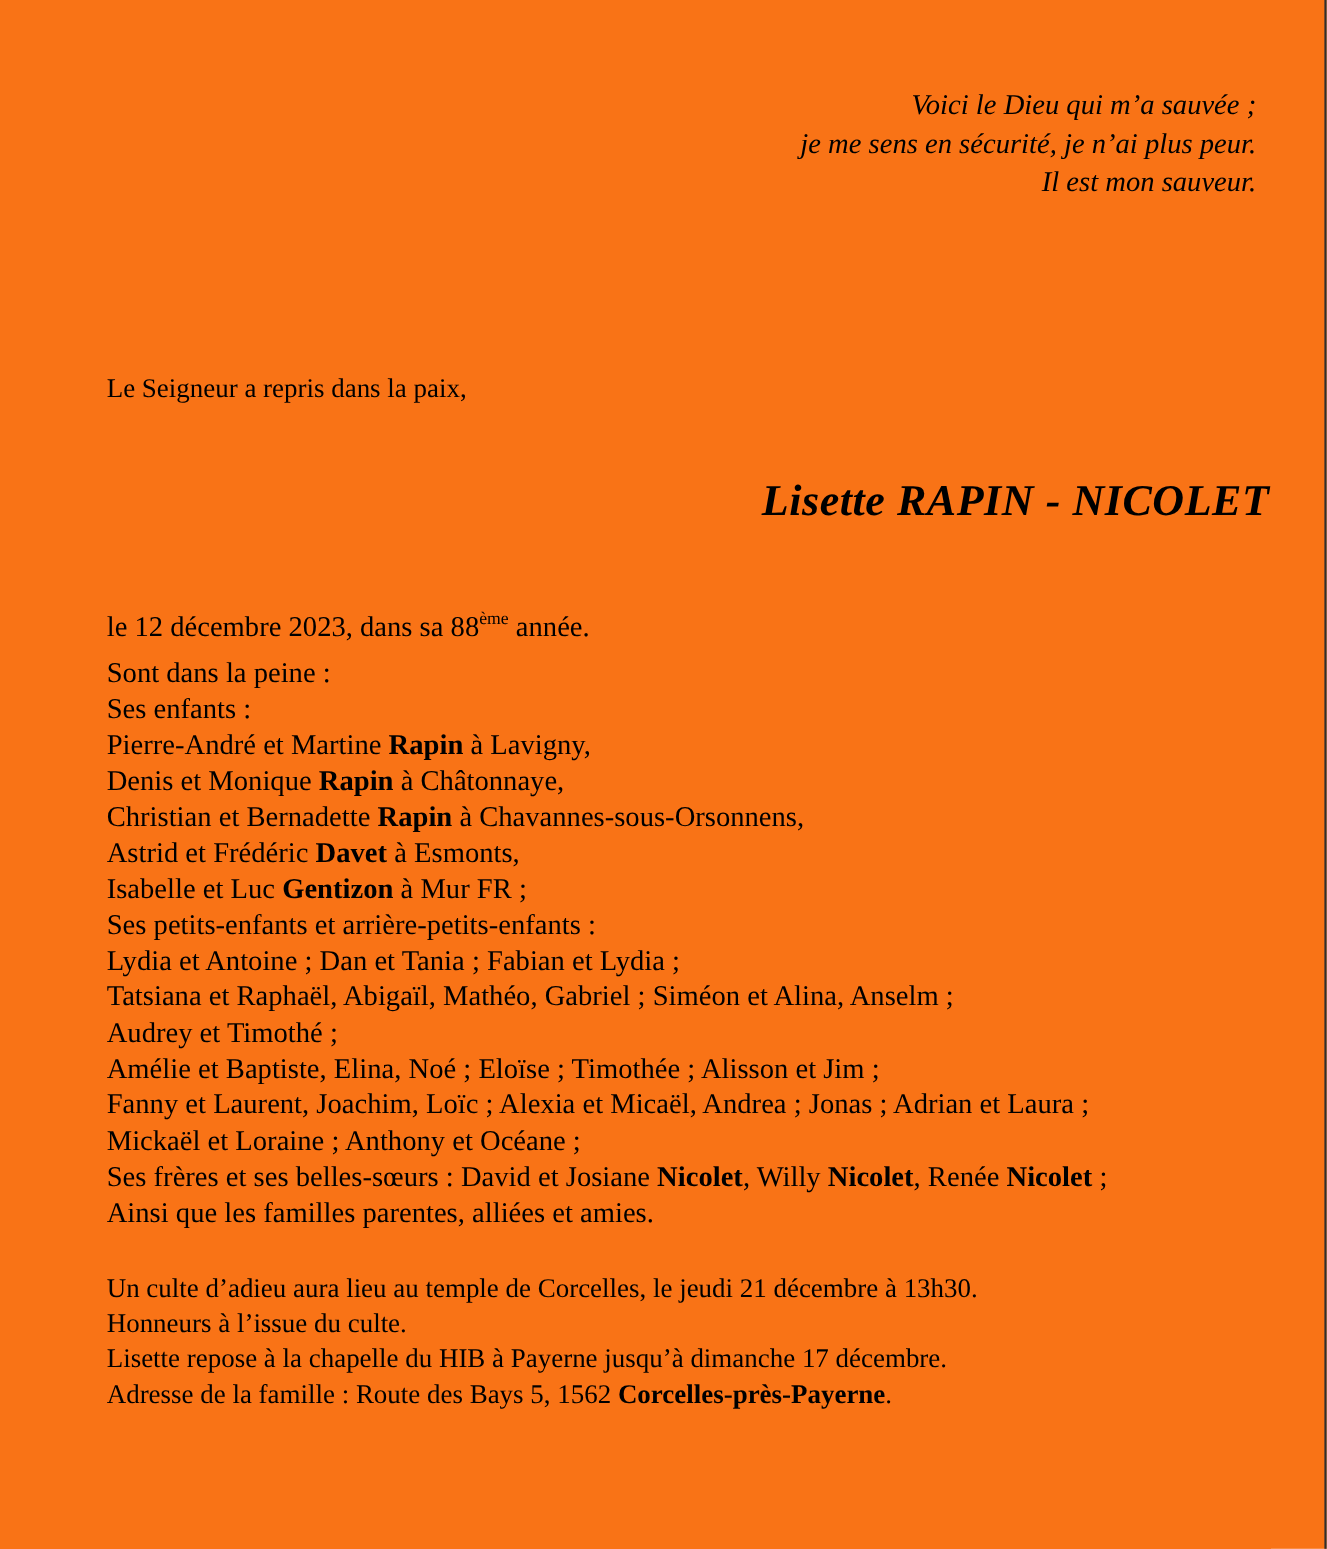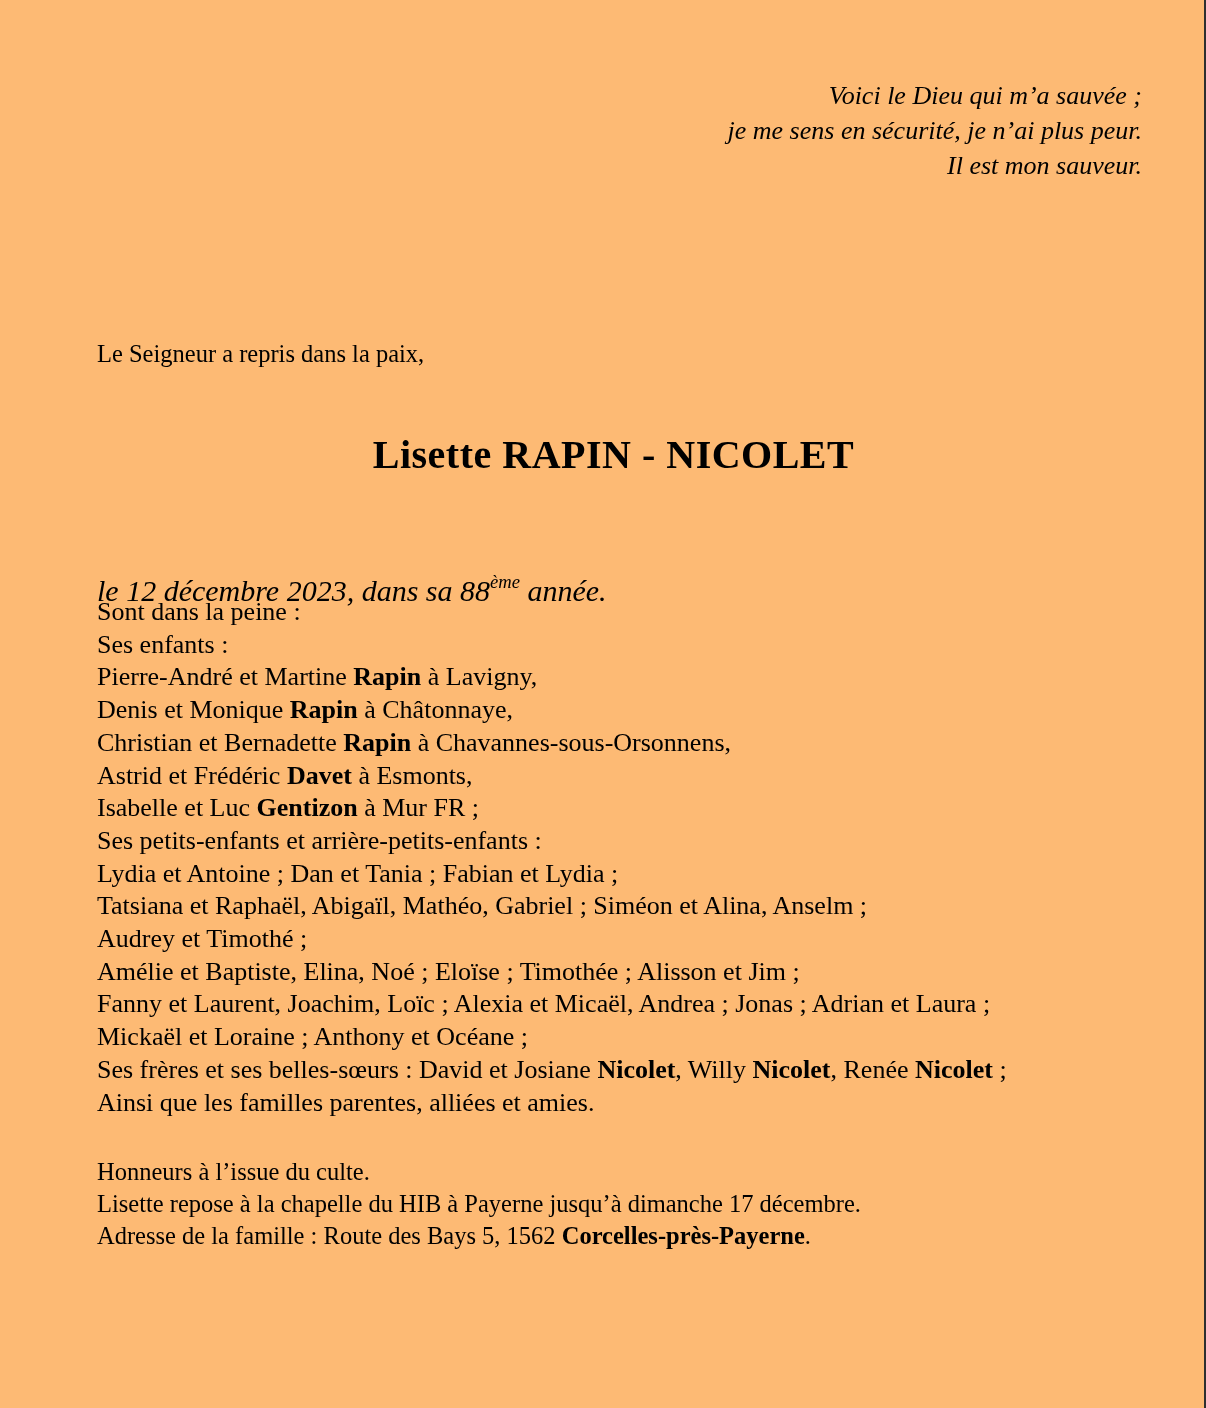--- a/index.html
+++ b/index.html
@@ -11,21 +11,21 @@
     width: 1206px;
     height: 1408px;
     position: relative;
     overflow: hidden;
     font-family: "Liberation Serif", serif;
     color: #000000;
   }
   .page {
     position: absolute;
     inset: 0;
-    background: #fdba74;
+    background: #f97316;
   }
   .right-edge {
     position: absolute;
     top: 0;
     bottom: 0;
     right: 0;
     width: 2px;
     background: #2f2f2f;
   }
   .epigraph {
@@ -41,35 +41,35 @@
   .intro {
     position: absolute;
     left: 97px;
     top: 312px;
     font-size: 24.5px;
     line-height: 33px;
   }
   .deceased-name {
     position: absolute;
     left: 97px;
-    right: 76px;
+    right: 52px;
     top: 404px;
-    text-align: center;
+    text-align: right;
     font-weight: bold;
     font-size: 40px;
     line-height: 48px;
     letter-spacing: 0.5px;
+    font-style: italic;
   }
   .date-line {
     position: absolute;
     left: 97px;
-    top: 544px;
-    font-size: 30px;
+    top: 527px;
+    font-size: 26px;
     line-height: 33px;
-    font-style: italic;
   }
   .date-line sup {
     font-size: 0.62em;
     line-height: 0;
     position: relative;
     top: -0.1em;
   }
   .family-block {
     position: absolute;
     left: 97px;
@@ -123,19 +123,20 @@
       <div class="text-line"><span>Tatsiana et Raphaël, Abigaïl, Mathéo, Gabriel ; Siméon et Alina, Anselm ;</span></div>
       <div class="text-line"><span>Audrey et Timothé ;</span></div>
       <div class="text-line"><span>Amélie et Baptiste, Elina, Noé ; Eloïse ; Timothée ; Alisson et Jim ;</span></div>
       <div class="text-line"><span>Fanny et Laurent, Joachim, Loïc ; Alexia et Micaël, Andrea ; Jonas ; Adrian et Laura ;</span></div>
       <div class="text-line"><span>Mickaël et Loraine ; Anthony et Océane ;</span></div>
       <div class="text-line"><span>Ses frères et ses belles-sœurs : David et Josiane </span><b>Nicolet</b><span>, Willy </span><b>Nicolet</b><span>, Renée </span><b>Nicolet</b><span> ;</span></div>
       <div class="text-line"><span>Ainsi que les familles parentes, alliées et amies.</span></div>
     </div>
 
   <div class="funeral-block">
+      <div class="text-line"><span>Un culte d’adieu aura lieu au temple de Corcelles, le jeudi 21 décembre à 13h30.</span></div>
       <div class="text-line"><span>Honneurs à l’issue du culte.</span></div>
       <div class="text-line"><span>Lisette repose à la chapelle du HIB à Payerne jusqu’à dimanche 17 décembre.</span></div>
       <div class="text-line"><span>Adresse de la famille : Route des Bays 5, 1562 </span><b>Corcelles-près-Payerne</b><span>.</span></div>
     </div>
 
   <div class="right-edge"></div>
 </div>
 
 </body></html>

